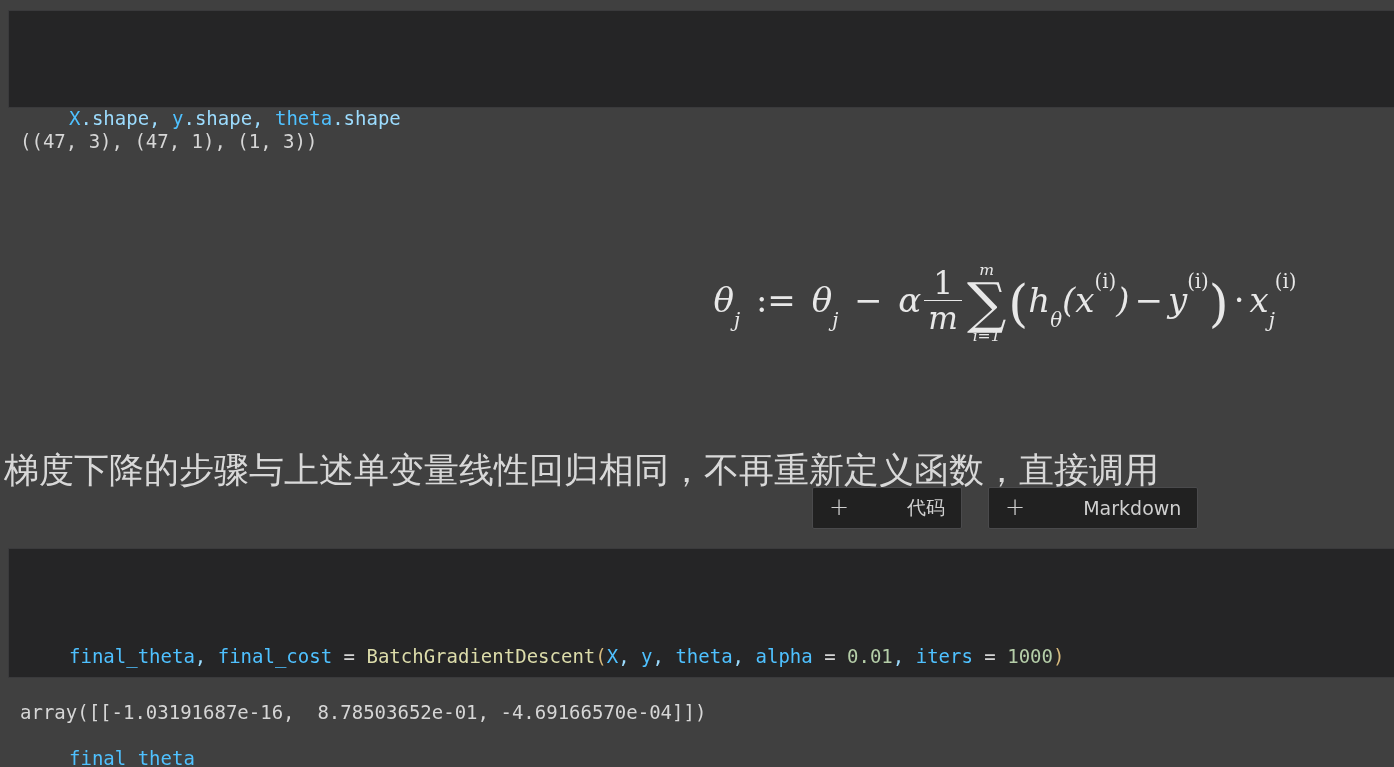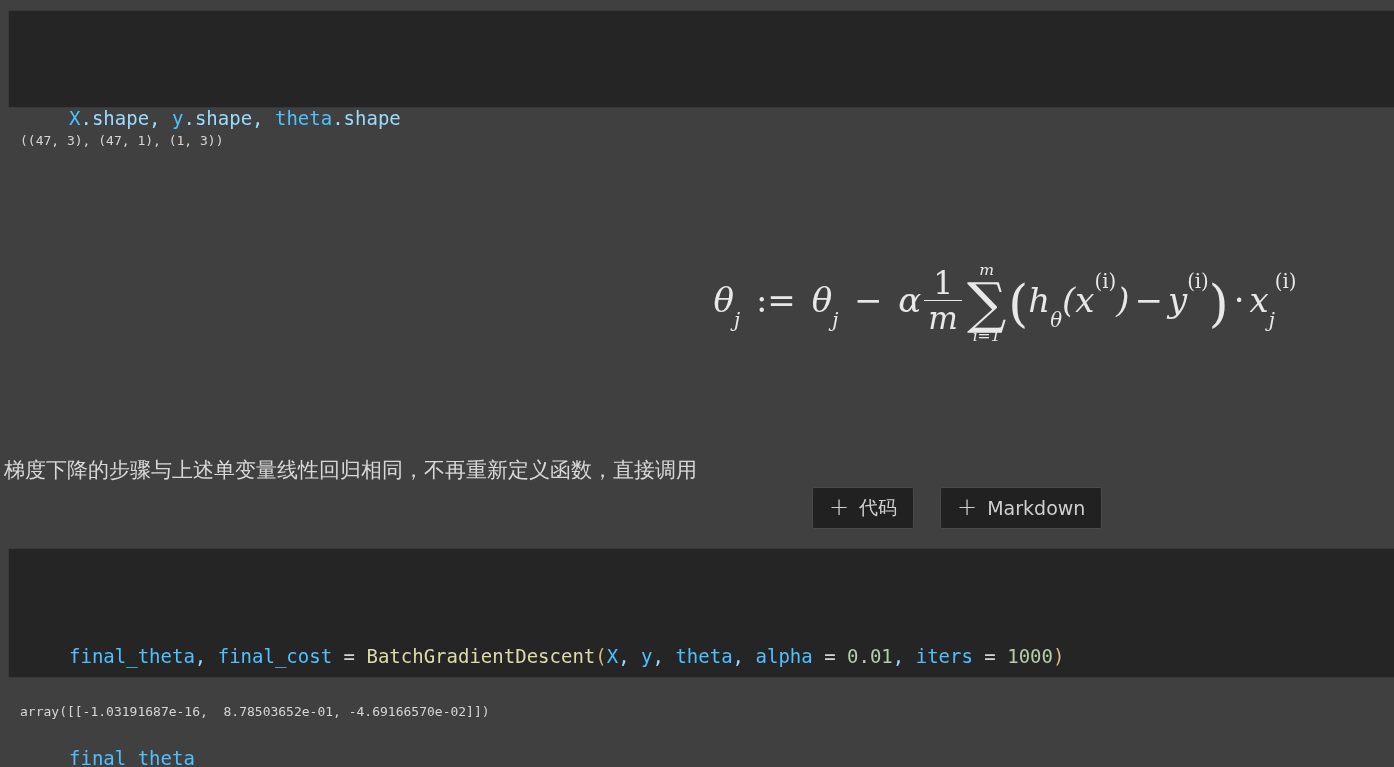--- a/index.html
+++ b/index.html
@@ -46,21 +46,21 @@
   .tk-func  { color: #dcdcaa; }
   .tk-paren { color: #d7ba7d; }
   .tk-num   { color: #b5cea8; }
   .tk-op    { color: #d4d4d4; }
 
   
   .output {
     position: absolute;
     left: 20px;
     font-family: "DejaVu Sans Mono", "Liberation Mono", monospace;
-    font-size: 13px;
+    font-size: 19px;
     line-height: 26px;
     color: #d6d6d6;
     white-space: pre;
   }
 
   
   .math-block {
     position: absolute;
     left: 0;
     right: 0;
@@ -129,21 +129,21 @@
     display: inline-block;
   }
   .mo { font-style: normal; padding: 0 5px; }
   .cdot { font-style: normal; padding: 0 5px; }
 
   
   .md-text {
     position: absolute;
     left: 4px;
     font-family: "DejaVu Sans", "Liberation Sans", sans-serif;
-    font-size: 21px;
+    font-size: 35px;
     line-height: 34px;
     color: #d8d8d8;
     white-space: nowrap;
   }
 
   
   .add-toolbar {
     position: absolute;
     display: flex;
     align-items: center;
@@ -165,21 +165,21 @@
     border-radius: 2px;
   }
   .add-btn .plus {
     font-size: 24px;
     line-height: 1;
     color: #cfcfcf;
     font-weight: 300;
     position: relative;
     top: -1px;
   }
-  .add-btn .lbl { white-space: nowrap; }
+  .add-btn .lbl { white-space: nowrap; margin-left: 48px; }
 </style>
 </head>
 <body>
 
 <div class="notebook">
 
   <div class="code-cell" id="cell-1" style="left:8px; top:10px; width:1400px; height:98px;">
     <div class="code-body">
       <div class="code-line" id="cell1-line1"><span class="tk-var">X</span><span class="tk-attr">.shape</span><span class="tk-punct">, </span><span class="tk-var">y</span><span class="tk-attr">.shape</span><span class="tk-punct">, </span><span class="tk-var">theta</span><span class="tk-attr">.shape</span></div>
     </div>
@@ -210,15 +210,15 @@
     </div>
   </div>
 
   <div class="code-cell" id="cell-2" style="left:8px; top:548px; width:1400px; height:130px;">
     <div class="code-body">
       <div class="code-line" id="cell2-line1"><span class="tk-var">final_theta</span><span class="tk-punct">, </span><span class="tk-var">final_cost</span><span class="tk-op"> </span><span class="tk-op">=</span><span class="tk-op"> </span><span class="tk-func">BatchGradientDescent</span><span class="tk-paren">(</span><span class="tk-var">X</span><span class="tk-punct">, </span><span class="tk-var">y</span><span class="tk-punct">, </span><span class="tk-var">theta</span><span class="tk-punct">, </span><span class="tk-var">alpha</span><span class="tk-op"> = </span><span class="tk-num">0.01</span><span class="tk-punct">, </span><span class="tk-var">iters</span><span class="tk-op"> = </span><span class="tk-num">1000</span><span class="tk-paren">)</span></div>
       <div class="code-line" id="cell2-line2"><span class="tk-var">final_theta</span></div>
     </div>
   </div>
 
-  <div class="output" style="top:699px;">array([[-1.03191687e-16,  8.78503652e-01, -4.69166570e-02]])</div>
+  <div class="output" style="top:699px;">array([[-1.03191687e-16,  8.78503652e-01, -4.69166570e-04]])</div>
 
 </div>
 
 </body></html>

